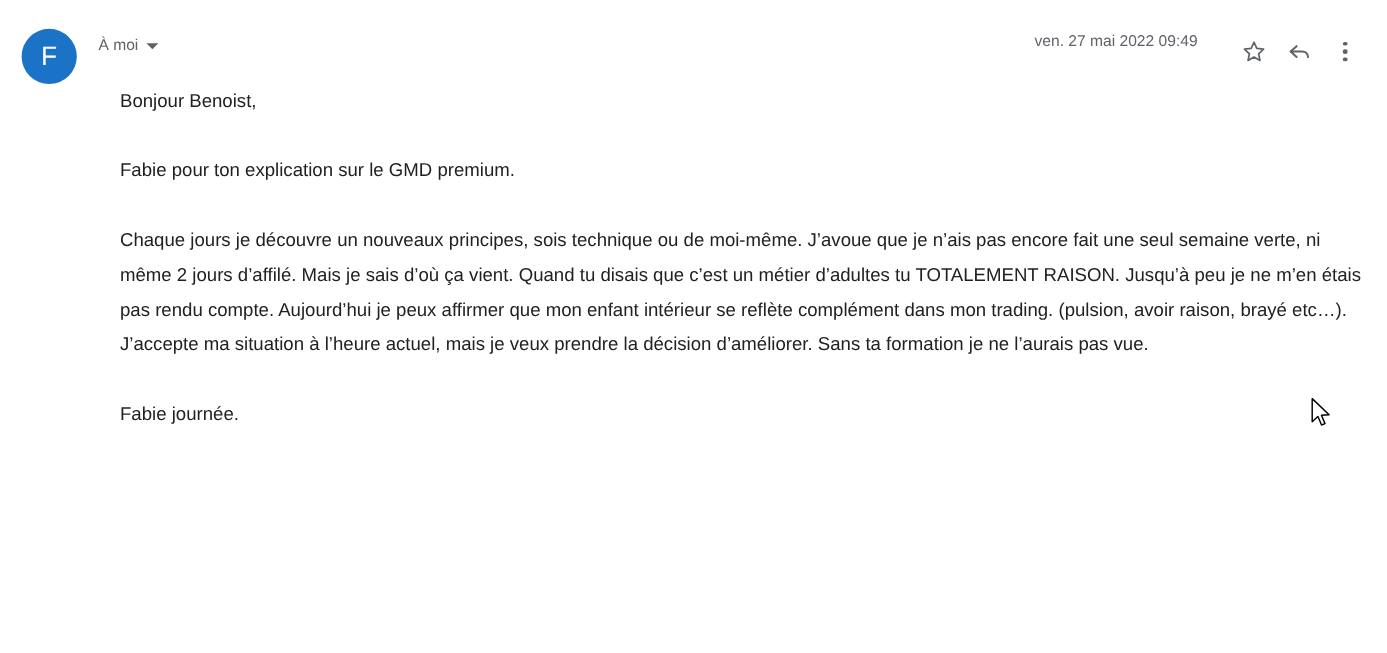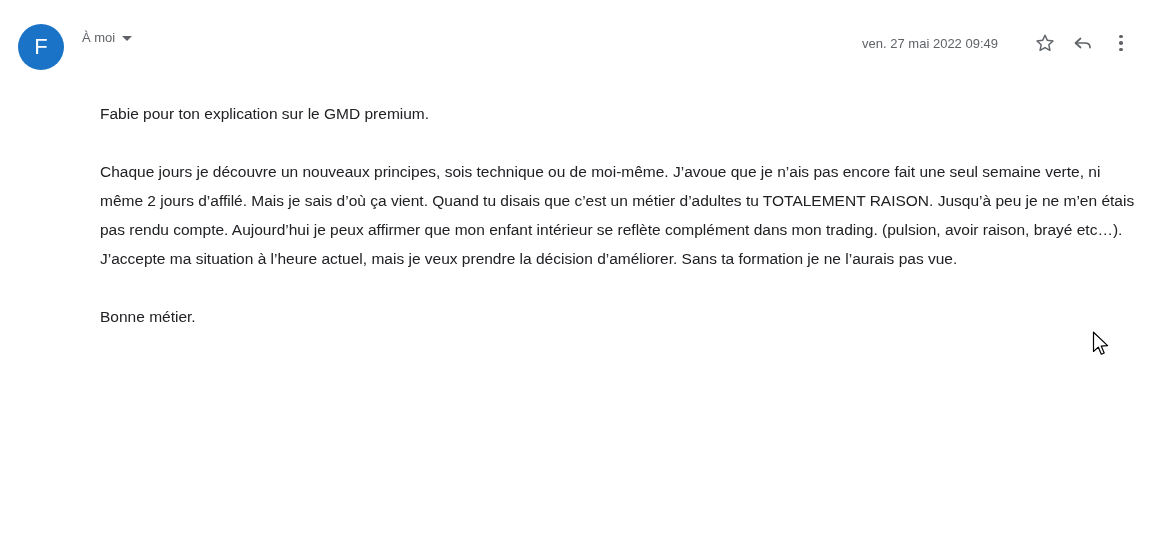--- a/index.html
+++ b/index.html
@@ -94,21 +94,21 @@
     border-left: 5px solid transparent;
     border-right: 5px solid transparent;
     border-top: 5px solid #5f6368;
     margin-left: 7px;
     margin-top: 2px;
   }
 
   
   .header-actions {
     display: flex;
-    align-items: center;
+    align-items: flex-start;
     flex: 0 0 auto;
     margin-top: 4px;
     white-space: nowrap;
   }
 
   .timestamp {
     font-size: 13px;
     color: #5f6368;
     margin-right: 26px;
   }
@@ -199,26 +199,27 @@
         <span class="kebab">
           <span></span>
             <span></span>
             <span></span>
         </span>
       </span>
     </div>
   </div>
 
   <div class="body-text">
+    <p>Bonjour Benoist,</p>
     <div class="spacer"></div>
     <p>Fabie pour ton explication sur le GMD premium.</p>
     <div class="spacer"></div>
     <p>Chaque jours je découvre un nouveaux principes, sois technique ou de moi-même. J’avoue que je n’ais pas encore fait une seul semaine verte, ni même 2 jours d’affilé. Mais je sais d’où ça vient. Quand tu disais que c’est un métier d’adultes tu TOTALEMENT RAISON. Jusqu’à peu je ne m’en étais pas rendu compte. Aujourd’hui je peux affirmer que mon enfant intérieur se reflète complément dans mon trading. (pulsion, avoir raison, brayé etc…). J’accepte ma situation à l’heure actuel, mais je veux prendre la décision d’améliorer. Sans ta formation je ne l’aurais pas vue.</p>
     <div class="spacer"></div>
-    <p>Bonne métier.</p>
+    <p>Fabie journée.</p>
   </div>
 
   <div class="cursor">
     <svg width="18" height="26" viewBox="0 0 18 26" aria-hidden="true">
       <path d="M1.5 1.2L1.5 20.5 6.3 16.1 9.3 23.2 12.2 22 9.2 15.1 15.6 14.6z" fill="#ffffff" stroke="#000000" stroke-width="1.2" stroke-linejoin="round"></path>
     </svg>
   </div>
 
 </div>
 

